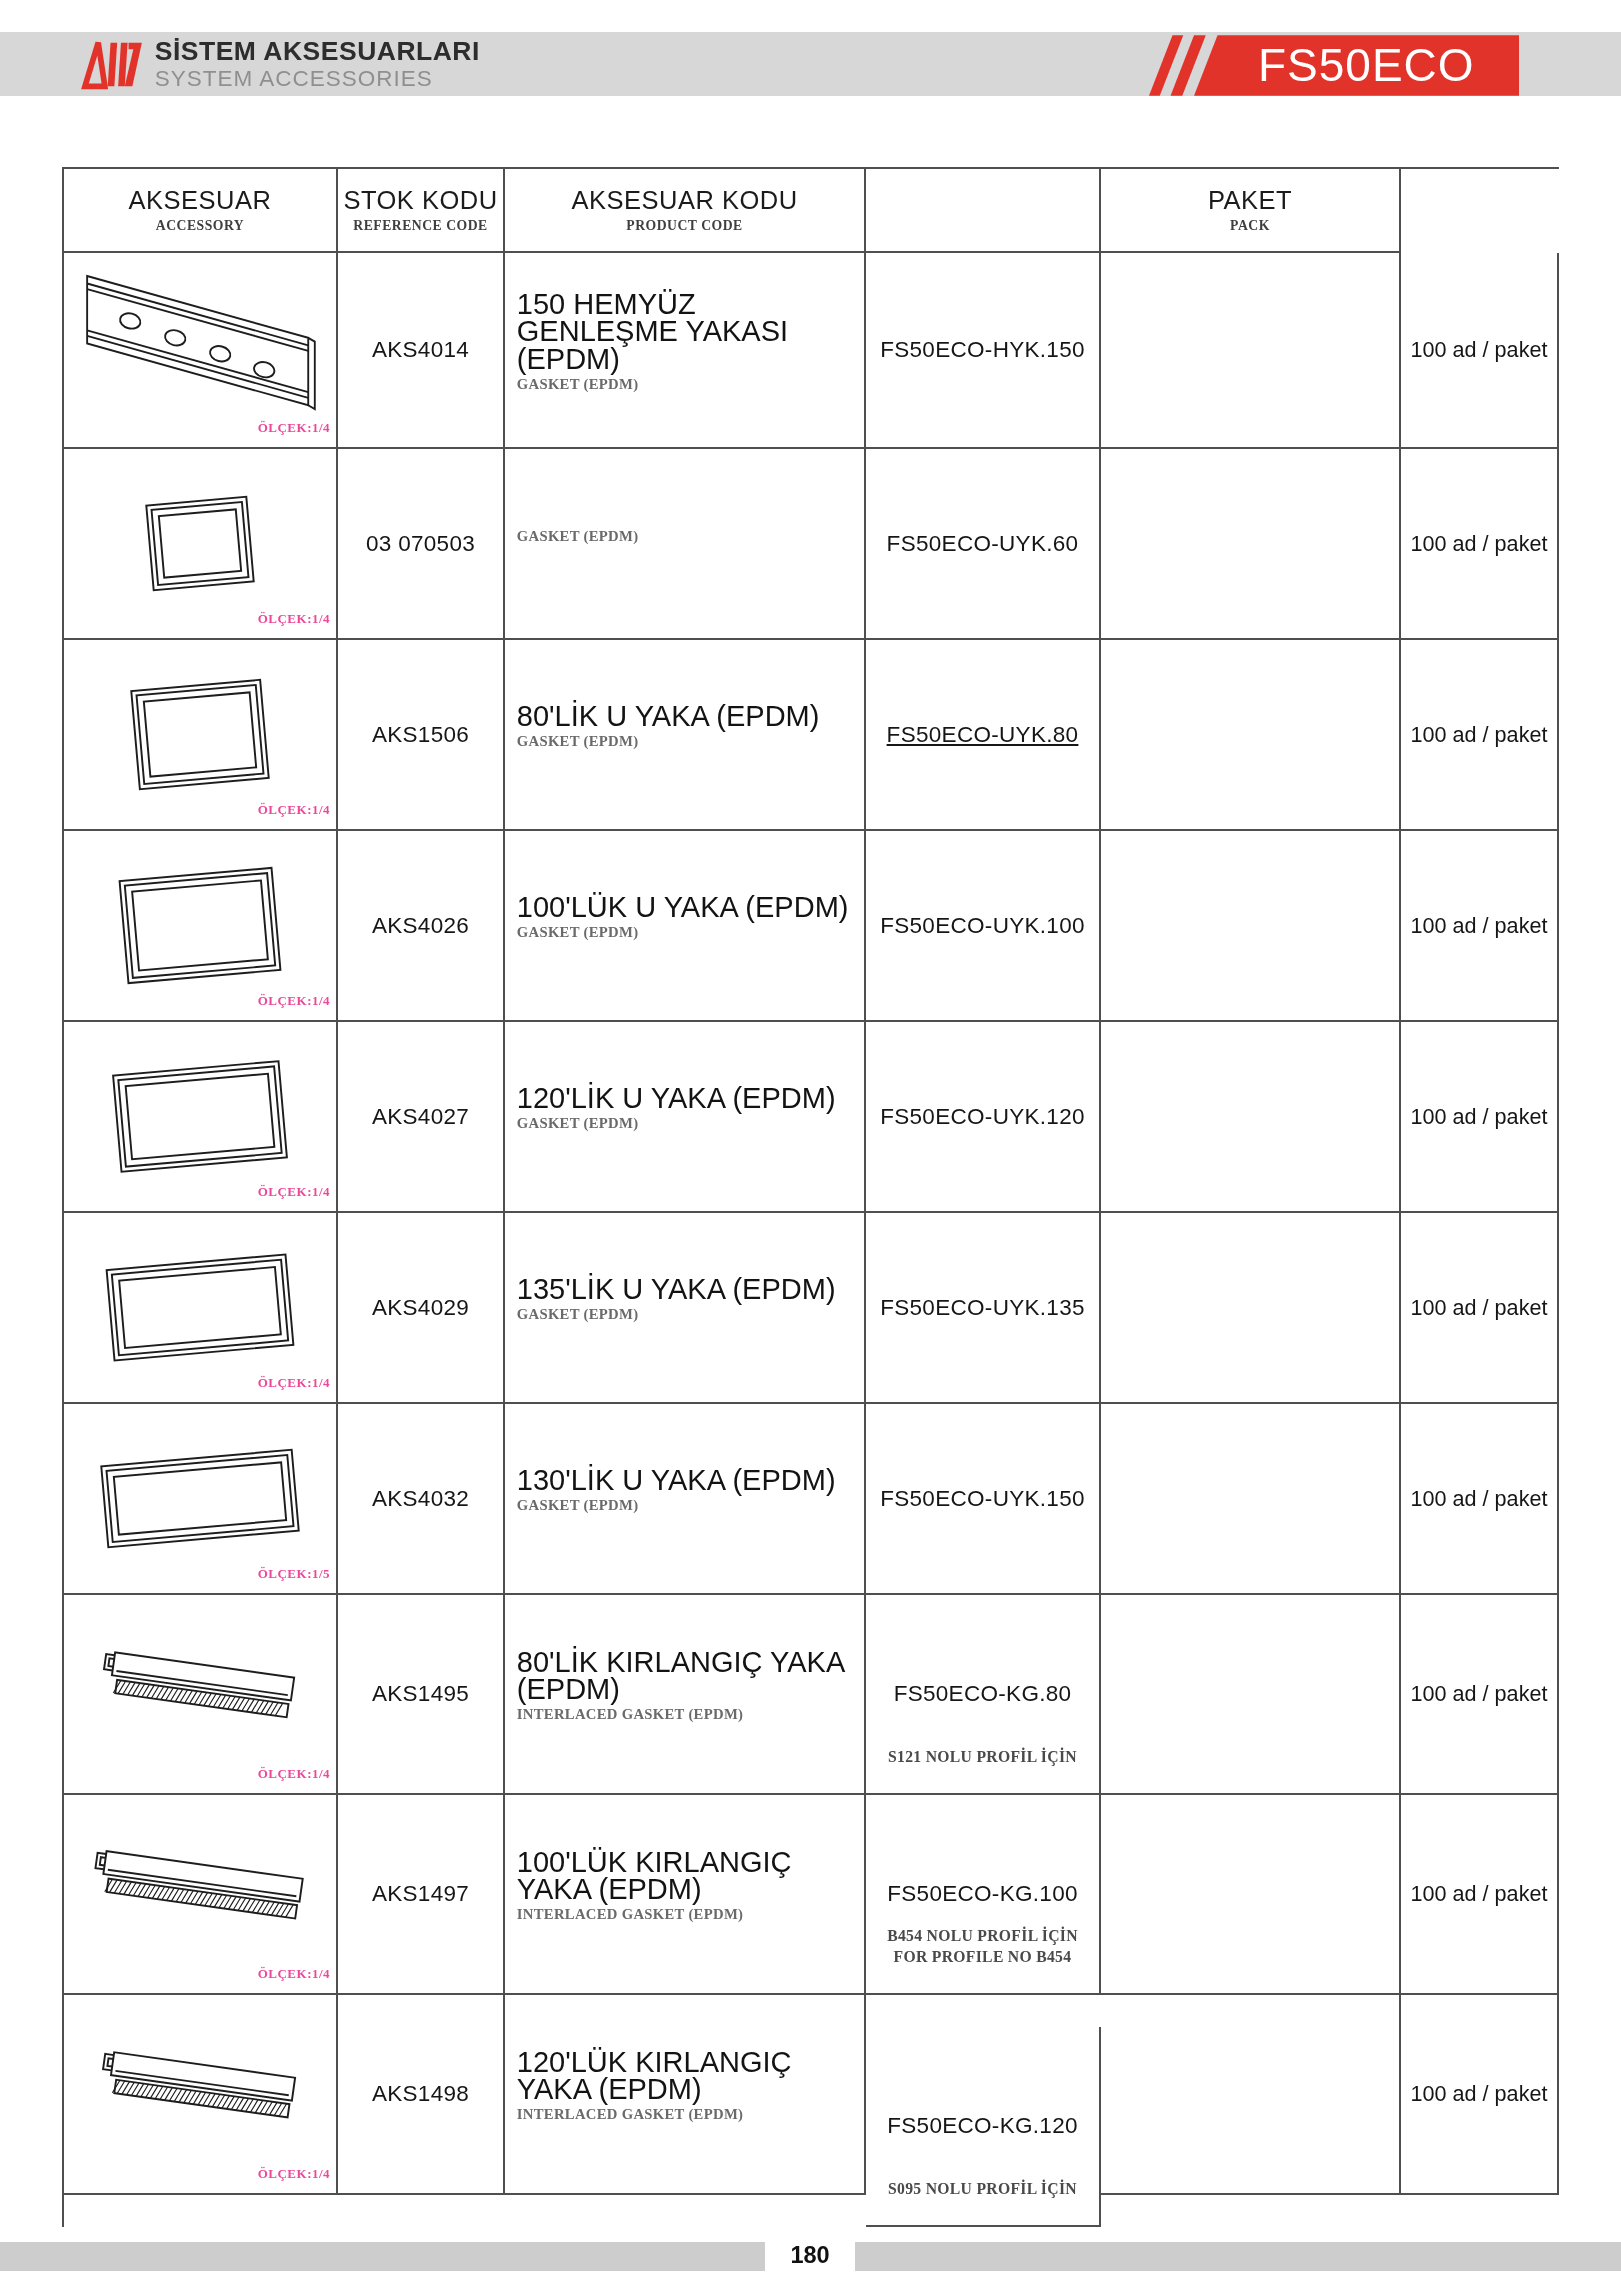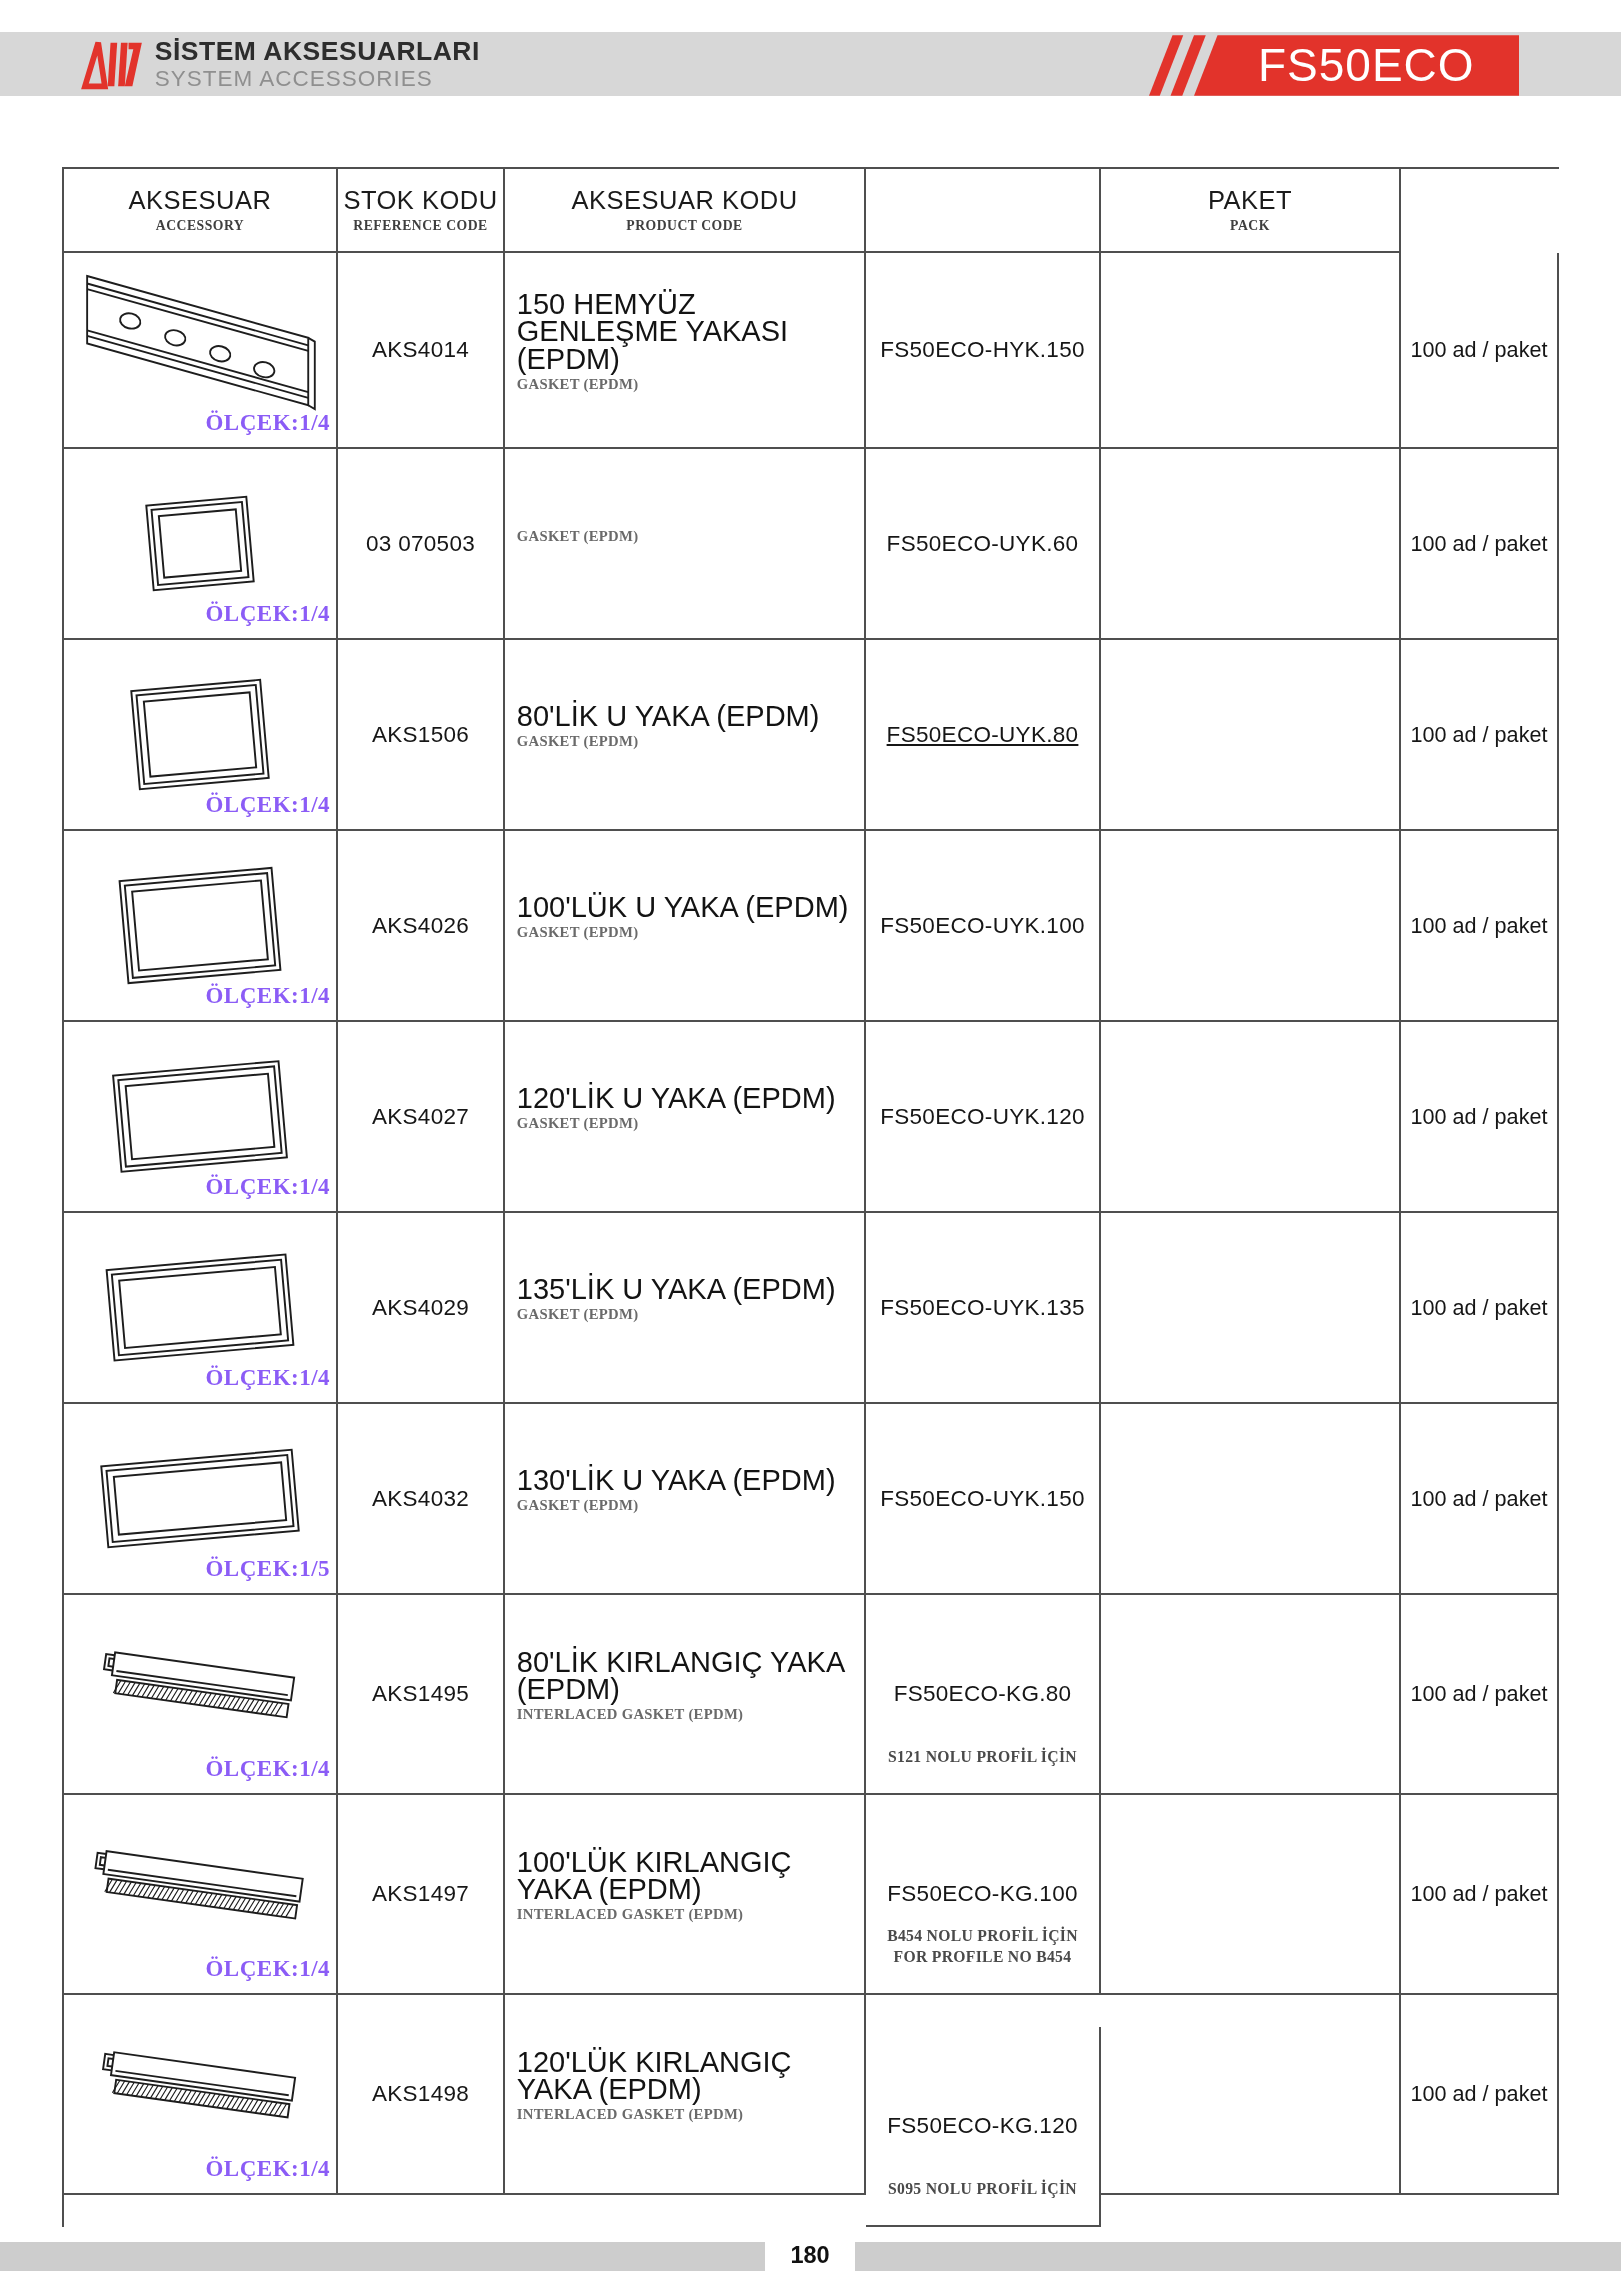--- a/index.html
+++ b/index.html
@@ -25,21 +25,21 @@
   .cell{
     box-sizing:border-box;border-right:2px solid #4f4f4f;border-bottom:2px solid #4f4f4f;
     position:relative;overflow:hidden;display:flex;align-items:center;justify-content:center;
   }
   .thead .cell{flex-direction:column;gap:2.9px;height:84px;}
   .h-tr{font-size:25.5px;color:#1b1b1b;letter-spacing:0.5px;}
   .h-en{font-family:"Liberation Serif",serif;font-weight:bold;font-size:13.7px;color:#3f3f3f;letter-spacing:0.5px;}
   .c-img{justify-content:center;align-items:center;}
   .scale-caption{
     position:absolute;right:5.9px;bottom:10.8px;
-    font-family:"Liberation Serif",serif;font-weight:bold;font-size:23px;color:#8b5cf6;letter-spacing:0.5px;
+    font-family:"Liberation Serif",serif;font-weight:bold;font-size:13px;color:#ec4899;letter-spacing:0.5px;
   }
   .stock{font-size:22.5px;letter-spacing:0.3px;}
   .c-desc{flex-direction:column;align-items:flex-start;justify-content:center;padding:0 11.8px;}
   .desc-block{transform:translateY(-7.8px);}
   .name-tr{font-size:29px;line-height:27.4px;color:#131313;}
   .name-en{font-family:"Liberation Serif",serif;font-weight:bold;font-size:14.7px;color:#6a6a6a;letter-spacing:0.3px;margin-top:2.9px;}
   .pcode{font-size:22.5px;letter-spacing:0.3px;}
   .notes{position:absolute;left:0;right:0;bottom:25.5px;text-align:center;}
   .note-line{font-family:"Liberation Serif",serif;font-weight:bold;font-size:15.7px;color:#4a4a4a;line-height:20.6px;letter-spacing:0.3px;}
   .pack{font-size:21.6px;}

